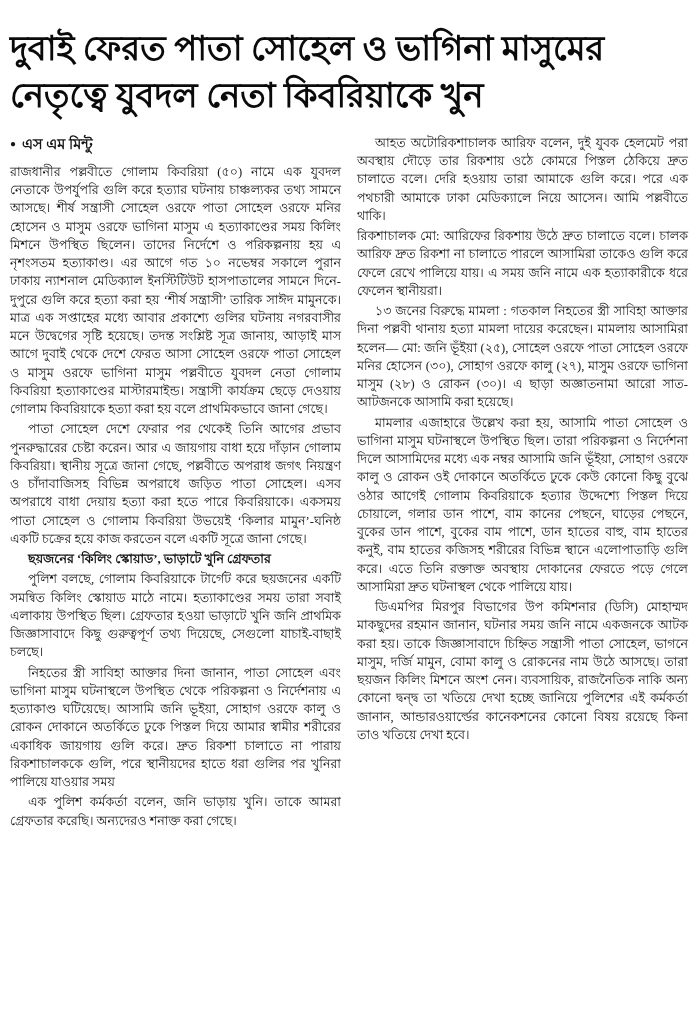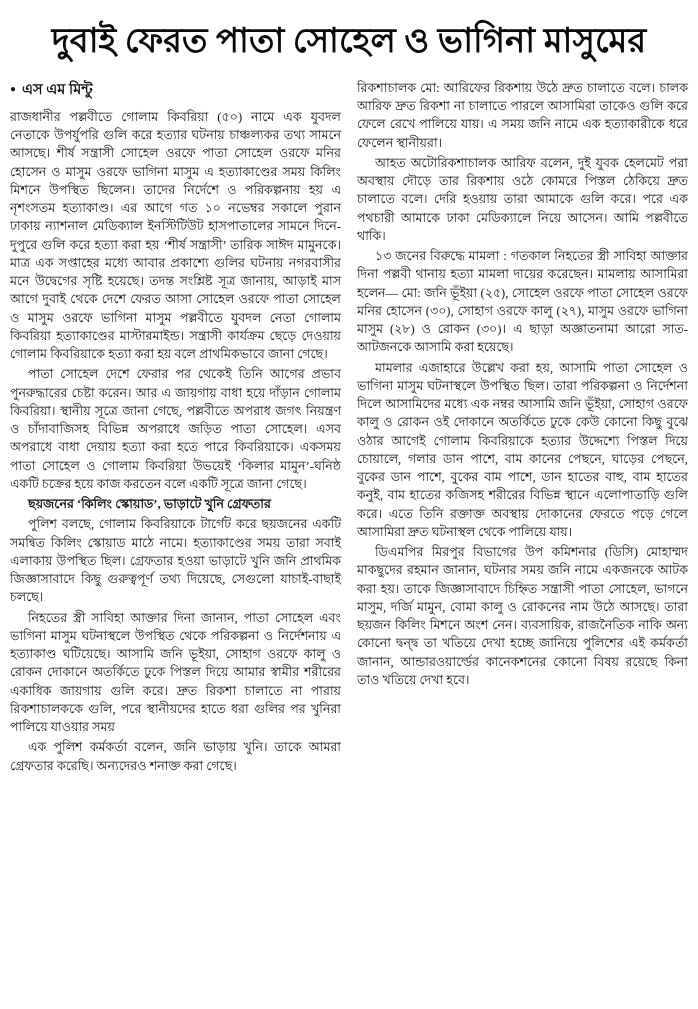--- a/index.html
+++ b/index.html
@@ -12,22 +12,21 @@
     height: 1009px;
     box-sizing: border-box;
     margin: 0 auto;
     padding: 14px 10px 10px 10px;
     background: #ffffff;
     color: #111111;
     font-family: "Liberation Serif", "DejaVu Serif", serif;
     overflow: hidden;
   }
   .headline {
-    margin: 4px 0 14px 0;
-    text-align: center;
+    margin: 12px 0 14px 0;
     font-size: 34px;
     line-height: 1.38;
     font-weight: 700;
     color: #0a0a0a;
     letter-spacing: 0;
   }
   .headline span { display: block; }
   .byline {
     display: flex;
     align-items: center;
@@ -61,20 +60,21 @@
   .column p strong.lead { font-weight: 400; }
 </style>
 </head>
 <body>
 
 <div class="page">
   <article>
 
     <h1 class="headline">
       <span>দুবাই ফেরত পাতা সোহেল ও ভাগিনা মাসুমের</span>
+      <span>নেতৃত্বে যুবদল নেতা কিবরিয়াকে খুন</span>
     </h1>
 
     <div class="columns">
 
       <div class="column">
         <div class="byline">
           <span class="bullet">●</span>
           <span>এস এম মিন্টু</span>
         </div>
         <div>
@@ -82,22 +82,22 @@
             <p class="para">পাতা সোহেল দেশে ফেরার পর থেকেই তিনি আগের প্রভাব পুনরুদ্ধারের চেষ্টা করেন। আর এ জায়গায় বাধা হয়ে দাঁড়ান গোলাম কিবরিয়া। স্থানীয় সূত্রে জানা গেছে, পল্লবীতে অপরাধ জগৎ নিয়ন্ত্রণ ও চাঁদাবাজিসহ বিভিন্ন অপরাধে জড়িত পাতা সোহেল। এসব অপরাধে বাধা দেয়ায় হত্যা করা হতে পারে কিবরিয়াকে। একসময় পাতা সোহেল ও গোলাম কিবরিয়া উভয়েই ‘কিলার মামুন’-ঘনিষ্ঠ একটি চক্রের হয়ে কাজ করতেন বলে একটি সূত্রে জানা গেছে।</p>
             <p class="subhead">ছয়জনের ‘কিলিং স্কোয়াড’, ভাড়াটে খুনি গ্রেফতার</p>
             <p class="para">পুলিশ বলছে, গোলাম কিবরিয়াকে টার্গেট করে ছয়জনের একটি সমন্বিত কিলিং স্কোয়াড মাঠে নামে। হত্যাকাণ্ডের সময় তারা সবাই এলাকায় উপস্থিত ছিল। গ্রেফতার হওয়া ভাড়াটে খুনি জনি প্রাথমিক জিজ্ঞাসাবাদে কিছু গুরুত্বপূর্ণ তথ্য দিয়েছে, সেগুলো যাচাই-বাছাই চলছে।</p>
             <p class="para">নিহতের স্ত্রী সাবিহা আক্তার দিনা জানান, পাতা সোহেল এবং ভাগিনা মাসুম ঘটনাস্থলে উপস্থিত থেকে পরিকল্পনা ও নির্দেশনায় এ হত্যাকাণ্ড ঘটিয়েছে। আসামি জনি ভূইয়া, সোহাগ ওরফে কালু ও রোকন দোকানে অতর্কিতে ঢুকে পিস্তল দিয়ে আমার স্বামীর শরীরের একাধিক জায়গায় গুলি করে। দ্রুত রিকশা চালাতে না পারায় রিকশাচালককে গুলি, পরে স্থানীয়দের হাতে ধরা গুলির পর খুনিরা পালিয়ে যাওয়ার সময়</p>
             <p class="para">এক পুলিশ কর্মকর্তা বলেন, জনি ভাড়ায় খুনি। তাকে আমরা গ্রেফতার করেছি। অন্যদেরও শনাক্ত করা গেছে।</p>
           </div>
       </div>
 
       <div class="column">
         <div>
+            <p class="para">আহত অটোরিকশাচালক আরিফ বলেন, দুই যুবক হেলমেট পরা অবস্থায় দৌড়ে তার রিকশায় ওঠে কোমরে পিস্তল ঠেকিয়ে দ্রুত চালাতে বলে। দেরি হওয়ায় তারা আমাকে গুলি করে। পরে এক পথচারী আমাকে ঢাকা মেডিক্যালে নিয়ে আসেন। আমি পল্লবীতে থাকি।</p>
             <p class="para no-indent">রিকশাচালক মো: আরিফের রিকশায় উঠে দ্রুত চালাতে বলে। চালক আরিফ দ্রুত রিকশা না চালাতে পারলে আসামিরা তাকেও গুলি করে ফেলে রেখে পালিয়ে যায়। এ সময় জনি নামে এক হত্যাকারীকে ধরে ফেলেন স্থানীয়রা।</p>
-            <p class="para">আহত অটোরিকশাচালক আরিফ বলেন, দুই যুবক হেলমেট পরা অবস্থায় দৌড়ে তার রিকশায় ওঠে কোমরে পিস্তল ঠেকিয়ে দ্রুত চালাতে বলে। দেরি হওয়ায় তারা আমাকে গুলি করে। পরে এক পথচারী আমাকে ঢাকা মেডিক্যালে নিয়ে আসেন। আমি পল্লবীতে থাকি।</p>
             <p class="para"><strong class="lead">১৩ জনের বিরুদ্ধে মামলা :</strong> গতকাল নিহতের স্ত্রী সাবিহা আক্তার দিনা পল্লবী থানায় হত্যা মামলা দায়ের করেছেন। মামলায় আসামিরা হলেন— মো: জনি ভূঁইয়া (২৫), সোহেল ওরফে পাতা সোহেল ওরফে মনির হোসেন (৩০), সোহাগ ওরফে কালু (২৭), মাসুম ওরফে ভাগিনা মাসুম (২৮) ও রোকন (৩০)। এ ছাড়া অজ্ঞাতনামা আরো সাত-আটজনকে আসামি করা হয়েছে।</p>
             <p class="para">মামলার এজাহারে উল্লেখ করা হয়, আসামি পাতা সোহেল ও ভাগিনা মাসুম ঘটনাস্থলে উপস্থিত ছিল। তারা পরিকল্পনা ও নির্দেশনা দিলে আসামিদের মধ্যে এক নম্বর আসামি জনি ভূঁইয়া, সোহাগ ওরফে কালু ও রোকন ওই দোকানে অতর্কিতে ঢুকে কেউ কোনো কিছু বুঝে ওঠার আগেই গোলাম কিবরিয়াকে হত্যার উদ্দেশ্যে পিস্তল দিয়ে চোয়ালে, গলার ডান পাশে, বাম কানের পেছনে, ঘাড়ের পেছনে, বুকের ডান পাশে, বুকের বাম পাশে, ডান হাতের বাহু, বাম হাতের কনুই, বাম হাতের কজিসহ শরীরের বিভিন্ন স্থানে এলোপাতাড়ি গুলি করে। এতে তিনি রক্তাক্ত অবস্থায় দোকানের ফেরতে পড়ে গেলে আসামিরা দ্রুত ঘটনাস্থল থেকে পালিয়ে যায়।</p>
             <p class="para">ডিএমপির মিরপুর বিভাগের উপ কমিশনার (ডিসি) মোহাম্মদ মাকছুদের রহমান জানান, ঘটনার সময় জনি নামে একজনকে আটক করা হয়। তাকে জিজ্ঞাসাবাদে চিহ্নিত সন্ত্রাসী পাতা সোহেল, ভাগনে মাসুম, দর্জি মামুন, বোমা কালু ও রোকনের নাম উঠে আসছে। তারা ছয়জন কিলিং মিশনে অংশ নেন। ব্যবসায়িক, রাজনৈতিক নাকি অন্য কোনো দ্বন্দ্ব তা খতিয়ে দেখা হচ্ছে জানিয়ে পুলিশের এই কর্মকর্তা জানান, আন্ডারওয়ার্ল্ডের কানেকশনের কোনো বিষয় রয়েছে কিনা তাও খতিয়ে দেখা হবে।</p>
           </div>
       </div>
 
     </div>
   </article>
 </div>
 

